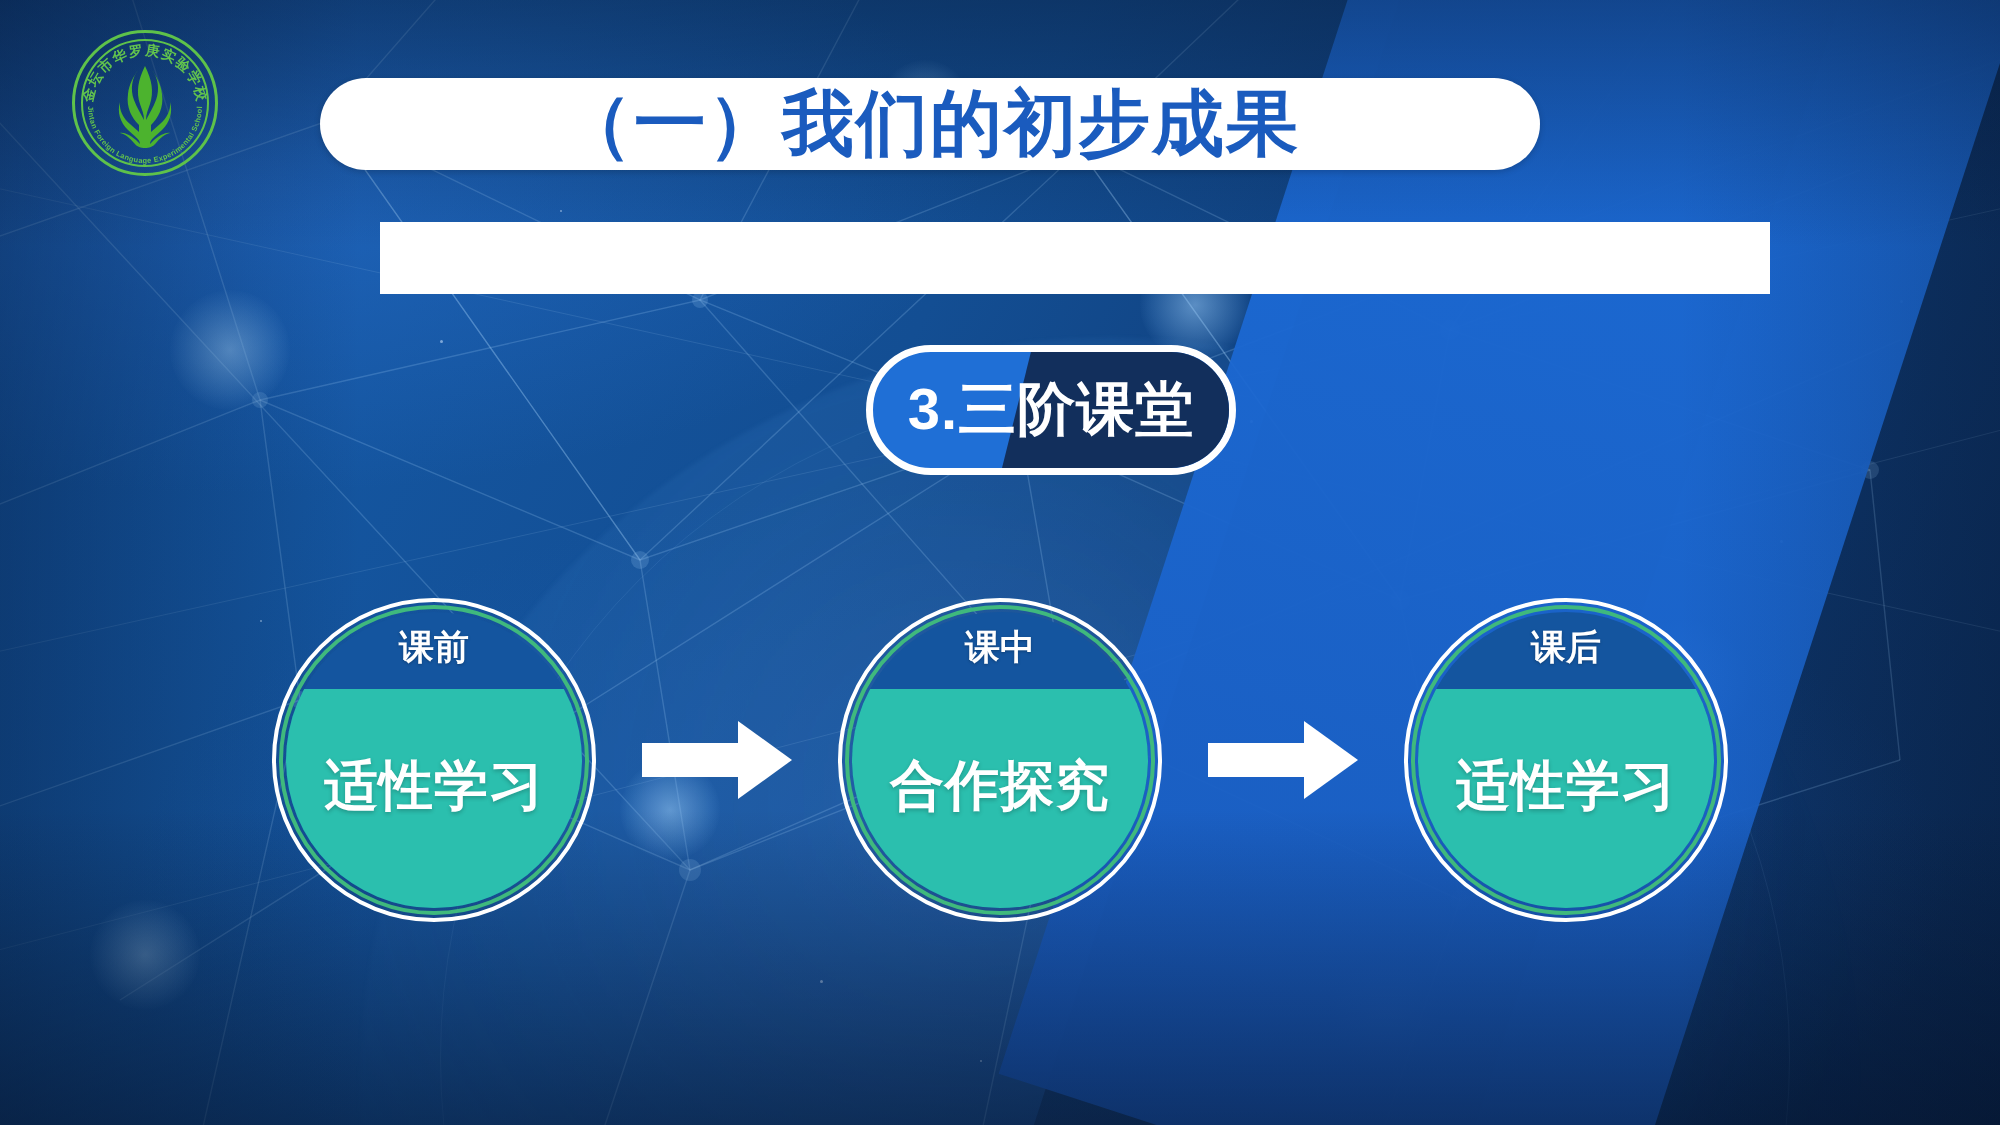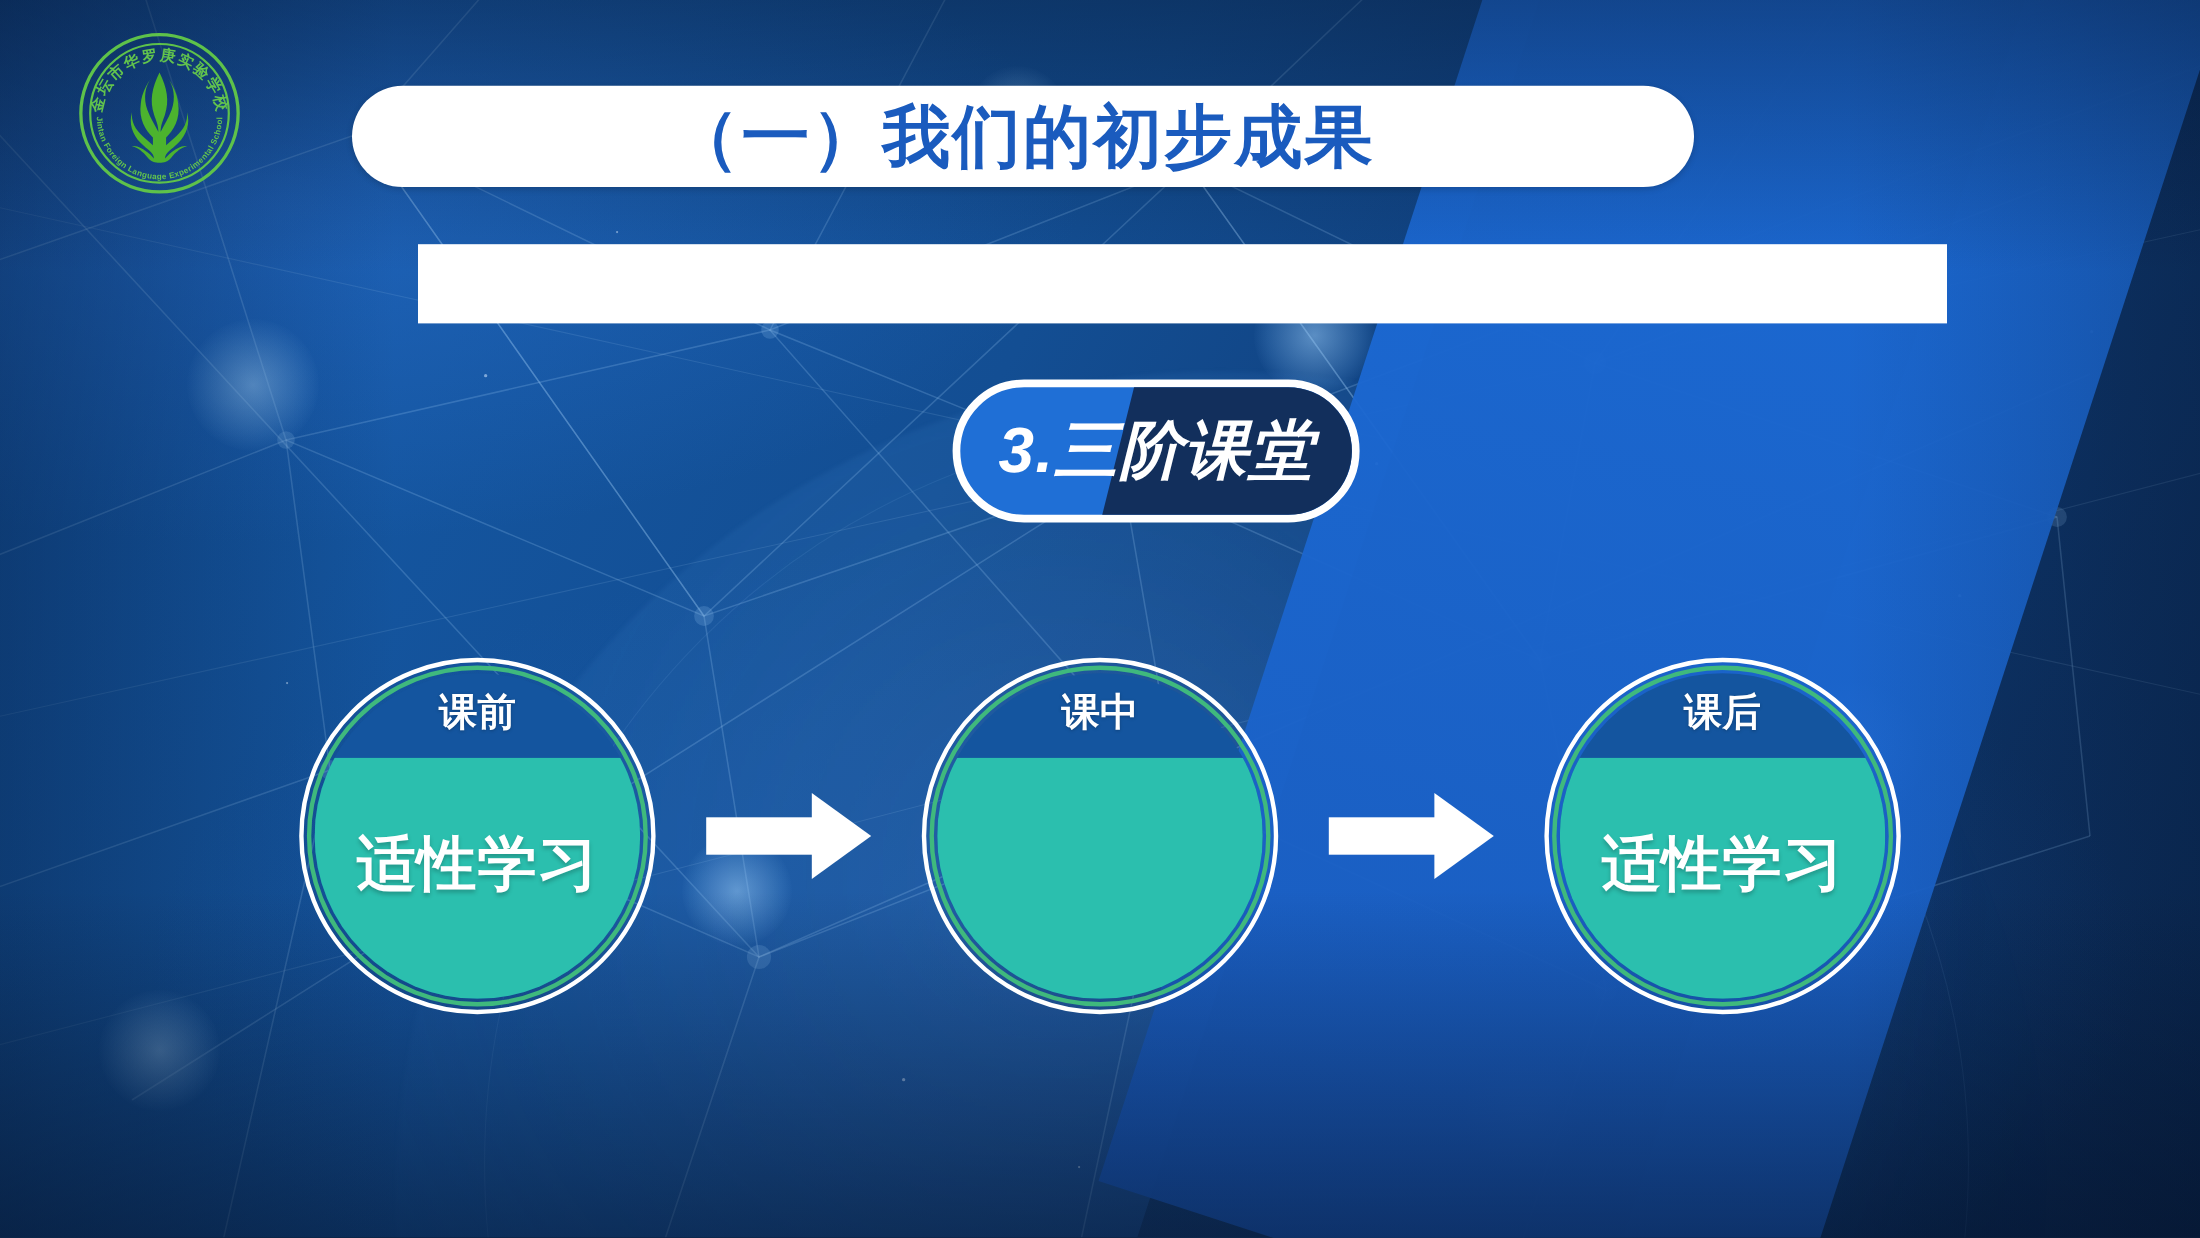--- a/index.html
+++ b/index.html
@@ -78,21 +78,21 @@
     position:absolute;left:320px;top:78px;
     width:1220px;height:92px;
     background:#ffffff;
     border-radius:46px;
     box-shadow:0 2px 6px rgba(0,0,0,0.18);
   }
   .title-text{
     position:absolute;left:320px;top:78px;width:1220px;height:92px;
     display:flex;align-items:center;justify-content:center;
     color:#1a5bbe;
-    font-size:62px;font-weight:bold;letter-spacing:2px;
+    font-size:72px;font-weight:bold;letter-spacing:2px;
     white-space:nowrap;
     font-family:Liberation Mono, monospace;
   }
 
   
   .sub-bar{
     position:absolute;left:380px;top:222px;
     width:1390px;height:72px;
     background:#ffffff;
   }
@@ -115,21 +115,20 @@
   .badge-dark{
     position:absolute;left:40%;top:-20%;width:120%;height:150%;
     background:#122f5c;
     transform:skewX(-14deg);
   }
   .badge-text{
     position:absolute;left:866px;top:345px;width:370px;height:130px;
     display:flex;align-items:center;justify-content:center;
     color:#ffffff;font-size:58px;font-weight:bold;letter-spacing:1px;
     white-space:nowrap;
-    font-style:italic;
   }
 
   
   .flow{
     position:absolute;left:0;top:560px;width:2000px;height:400px;
     display:flex;align-items:center;justify-content:center;
     gap:46px;
   }
   .circle{
     position:relative;width:324px;height:324px;flex:0 0 auto;
@@ -298,20 +297,21 @@
       <div class="arrow-head"></div>
     </div>
 
     <div class="circle">
       <div class="ring-outer"></div>
       <div class="ring-inner"></div>
       <div class="disc">
         <div class="disc-fill"></div>
       </div>
       <div class="cap-label">课中</div>
+      <div class="main-label">合作探究</div>
     </div>
 
     <div class="arrow">
       <div class="arrow-shaft"></div>
       <div class="arrow-head"></div>
     </div>
 
     <div class="circle">
       <div class="ring-outer"></div>
       <div class="ring-inner"></div>

